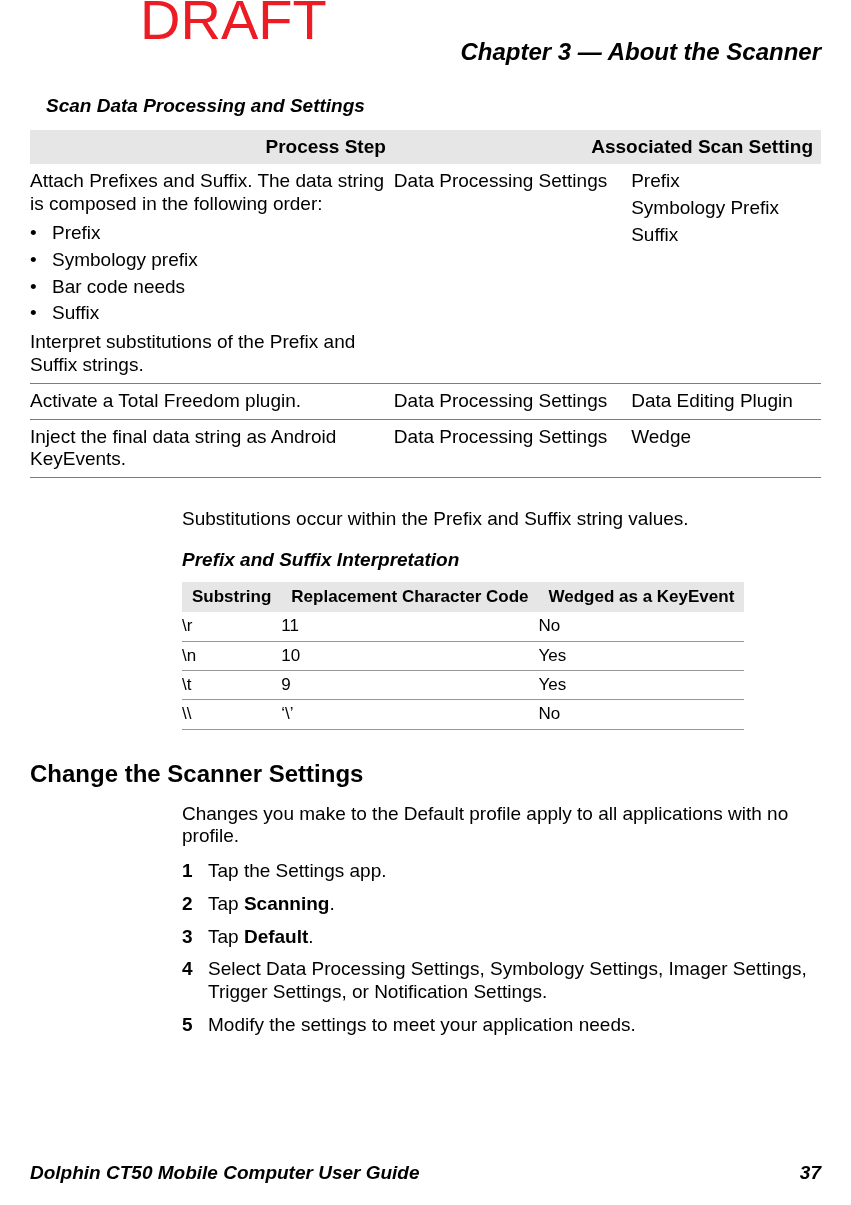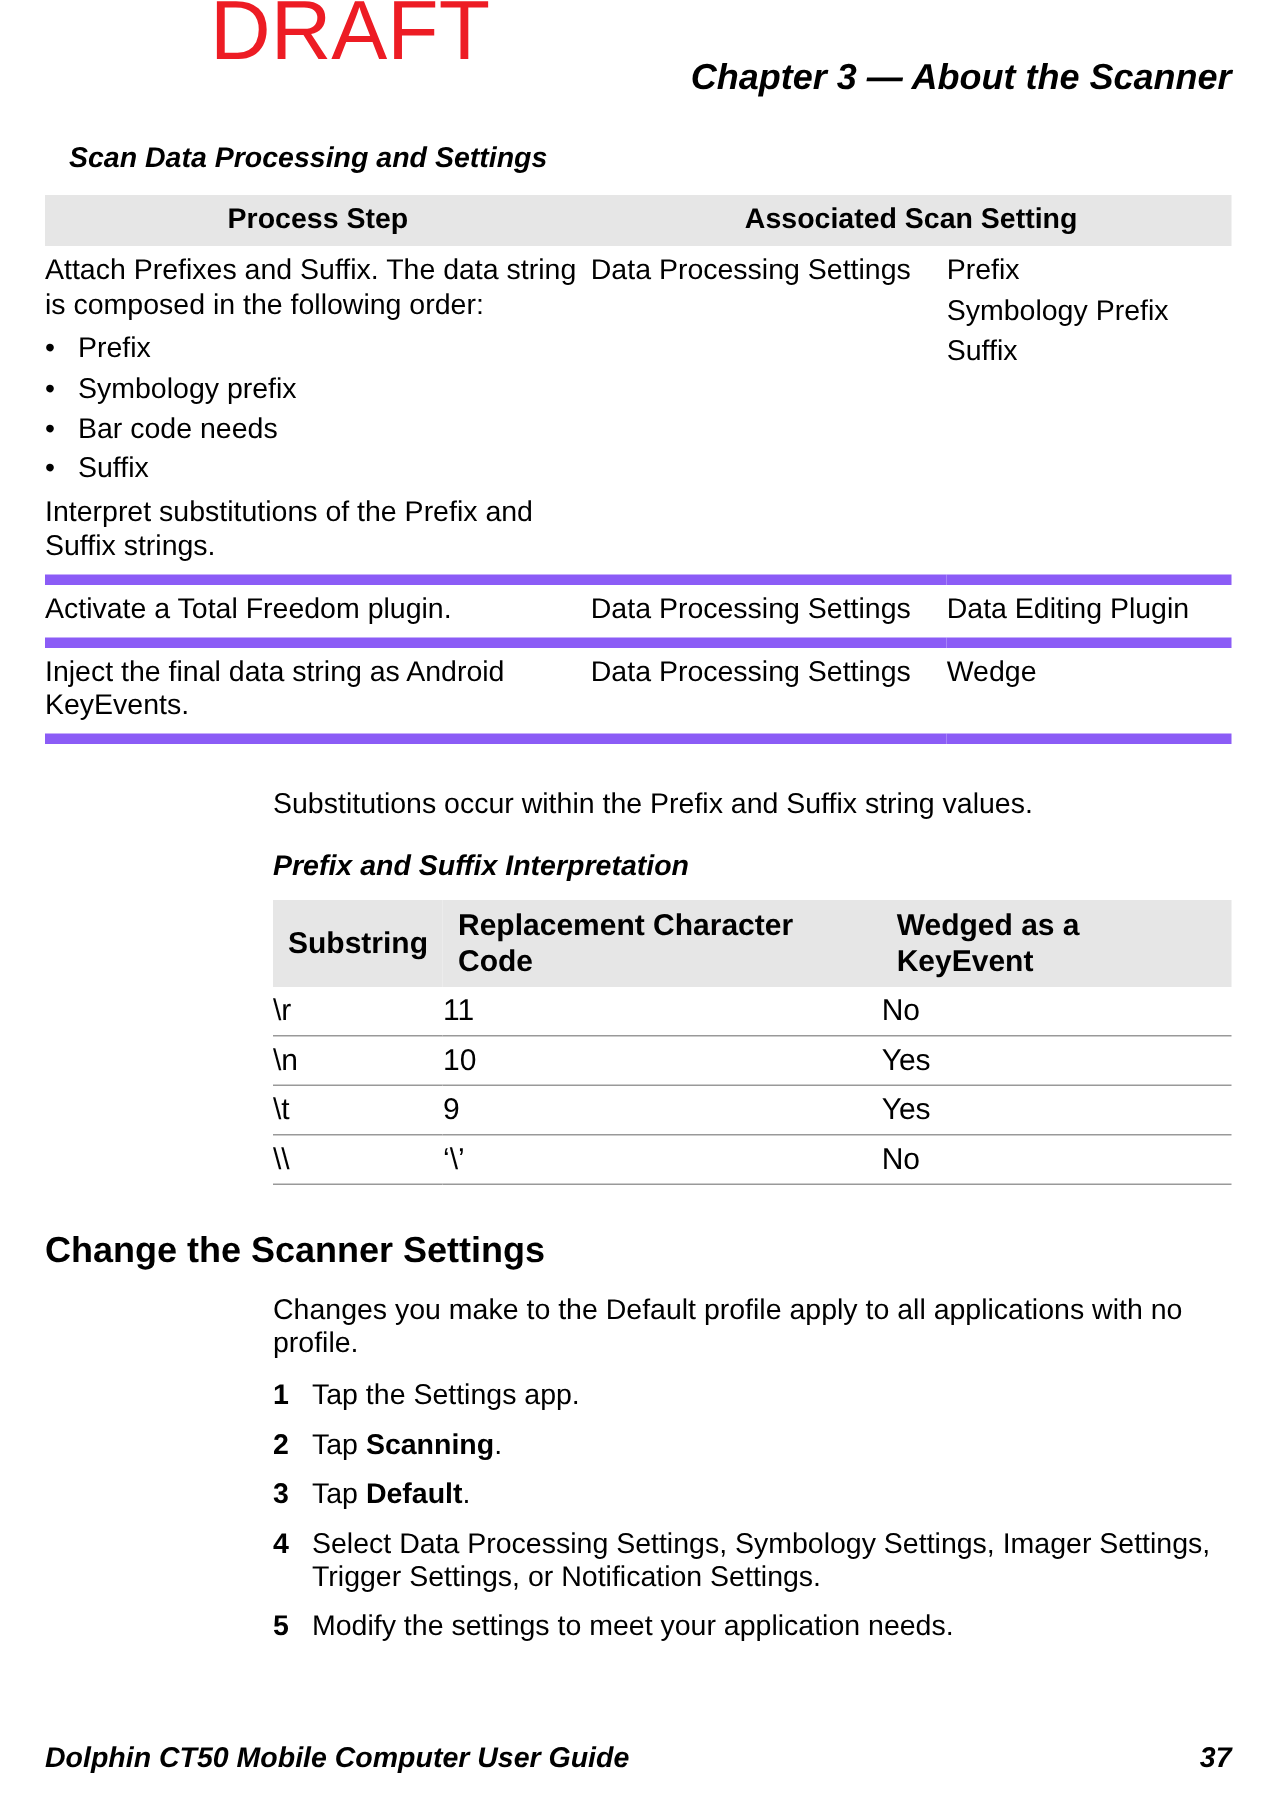--- a/index.html
+++ b/index.html
@@ -44,28 +44,28 @@
     margin-bottom: 10px;
     margin-left: 152px;
   }
   table.t1 {
     border-collapse: collapse;
     width: 100%;
     font-size: 19px;
   }
   table.t1 th {
     background: #e6e6e6;
-    text-align: center;
+    text-align: right;
     padding: 6px 8px;
     font-weight: bold;
   }
   table.t1 td {
     padding: 6px 8px 6px 0;
     vertical-align: top;
-    border-bottom: 7px solid #8b5cf6;
+    border-bottom: 1px solid #8b5cf6;
   }
   table.t1 td:first-child { padding-left: 0; }
   .cell-list {
     list-style: none;
     margin: 6px 0;
   }
   .cell-list li::before {
     content: "•";
     display: inline-block;
     width: 22px;
@@ -74,21 +74,21 @@
   .col3-stack div { margin-bottom: 4px; }
   .para {
     margin-left: 152px;
     font-size: 19px;
     margin-top: 30px;
     margin-bottom: 18px;
   }
   table.t2 {
     border-collapse: collapse;
     margin-left: 152px;
-    font-size: 20px;
+    font-size: 17px;
   }
   table.t2 th {
     background: #e6e6e6;
     text-align: left;
     padding: 5px 10px;
     font-weight: bold;
   }
   table.t2 td {
     padding: 4px 10px 4px 0;
     border-bottom: 1px solid #999;

